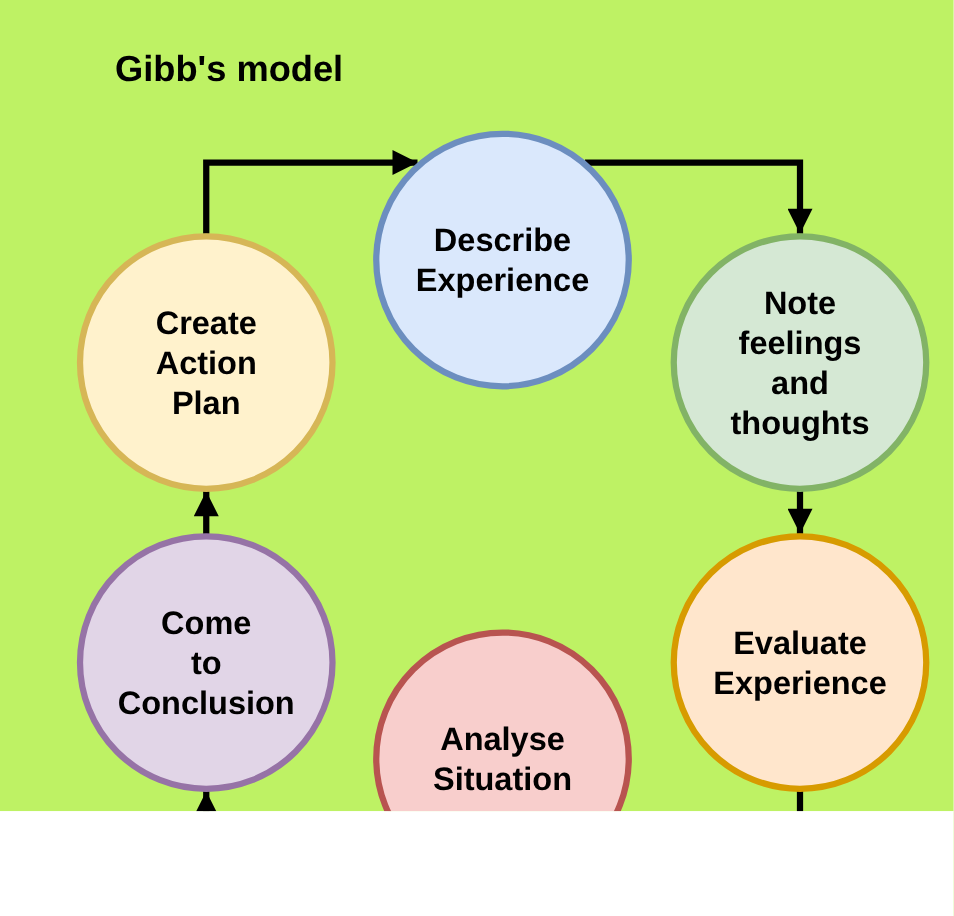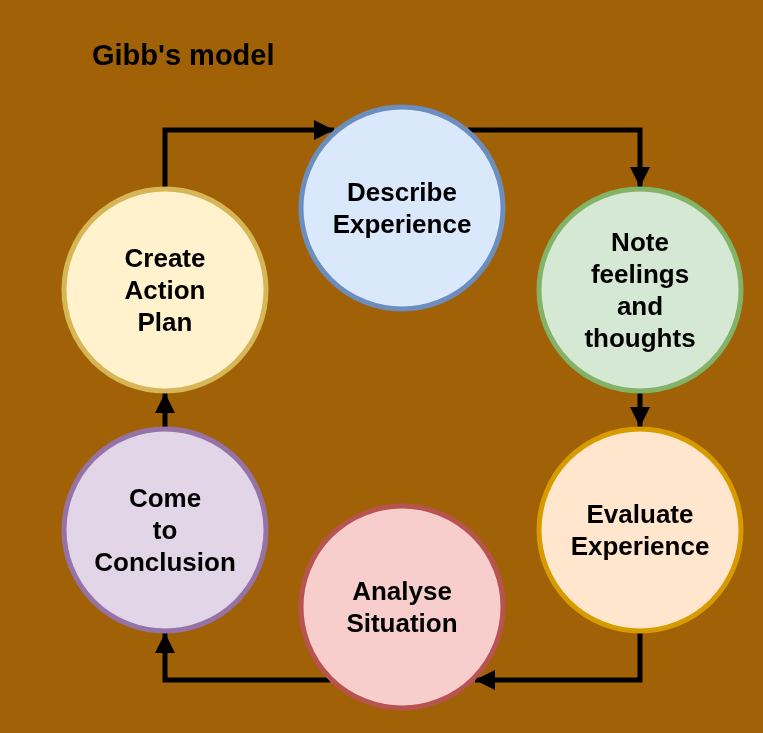--- a/index.html
+++ b/index.html
@@ -3,22 +3,22 @@
 <meta charset="utf-8">
 <style>
   html, body {
     margin: 0;
     padding: 0;
     background: #ffffff;
   }
   .canvas {
     position: relative;
     width: 763px;
-    height: 733px;
-    background: #a16207;
+    height: 649px;
+    background: #bef264;
     overflow: hidden;
   }
   svg { display: block; }
   .diagram-title {
     font-family: "Liberation Sans", sans-serif;
     font-size: 29px;
     font-weight: bold;
   }
   .node-label {
     font-family: "Liberation Sans", sans-serif;

